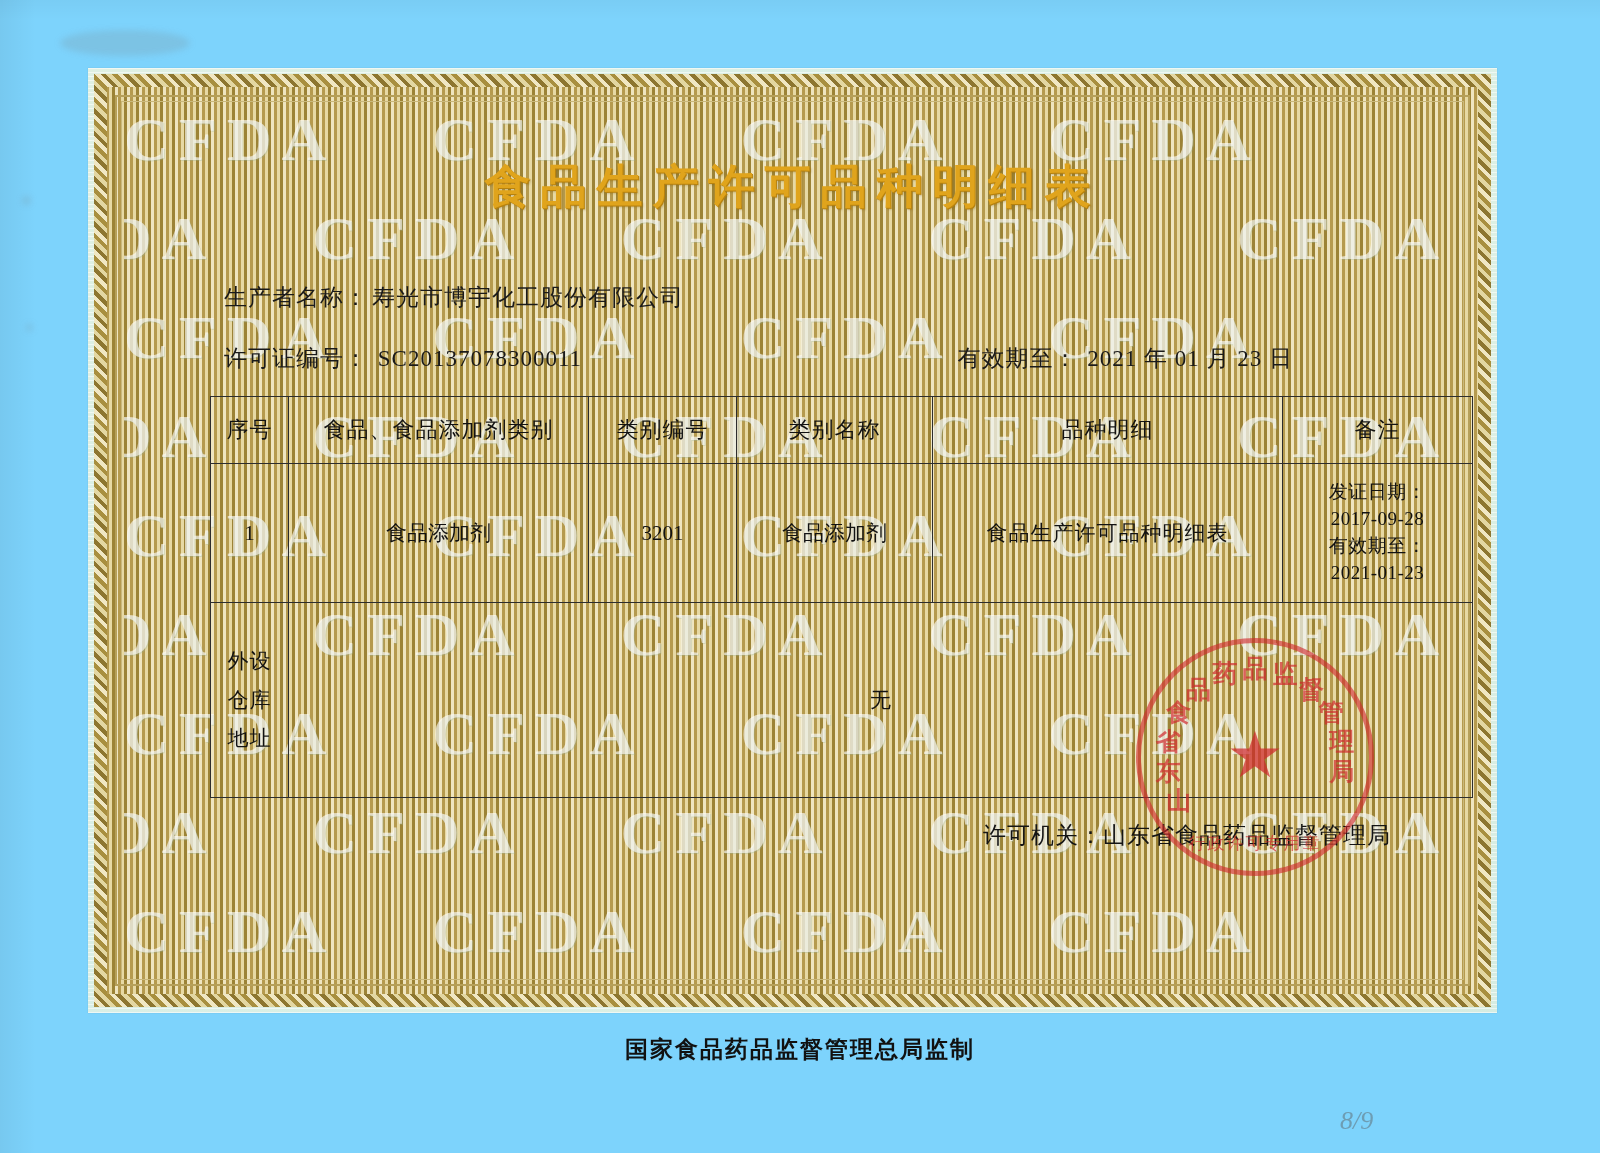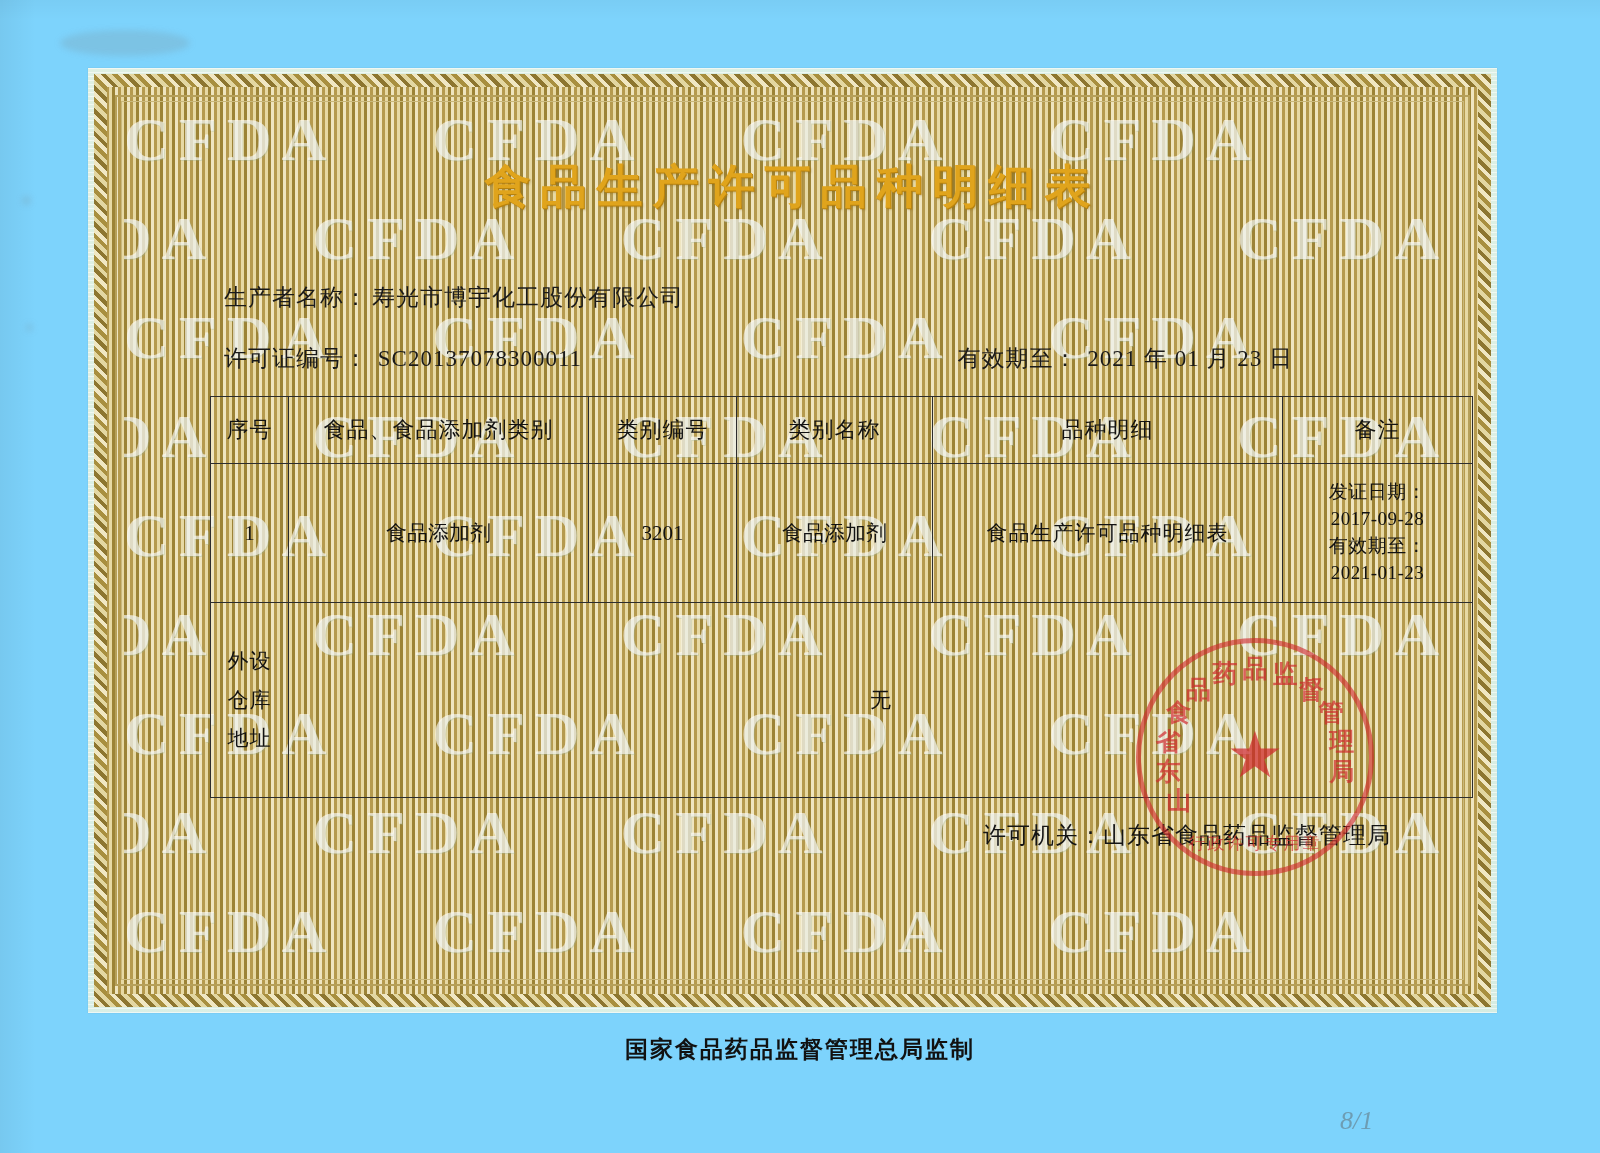--- a/index.html
+++ b/index.html
@@ -438,15 +438,15 @@
         <span class="seal-char" style="transform: rotate(60deg) translateY(-88px) rotate(-60deg);">管</span>
         <span class="seal-char" style="transform: rotate(80deg) translateY(-88px) rotate(-80deg);">理</span>
         <span class="seal-char" style="transform: rotate(100deg) translateY(-88px) rotate(-100deg);">局</span>
       </div>
       <div class="seal-bottom">行政许可专用章</div>
     </div>
 
   </div>
 
   <div id="footer-note">国家食品药品监督管理总局监制</div>
-  <div id="page-mark">8/1</div>
+  <div id="page-mark">8/9</div>
 
 </div>
 
 </body></html>

